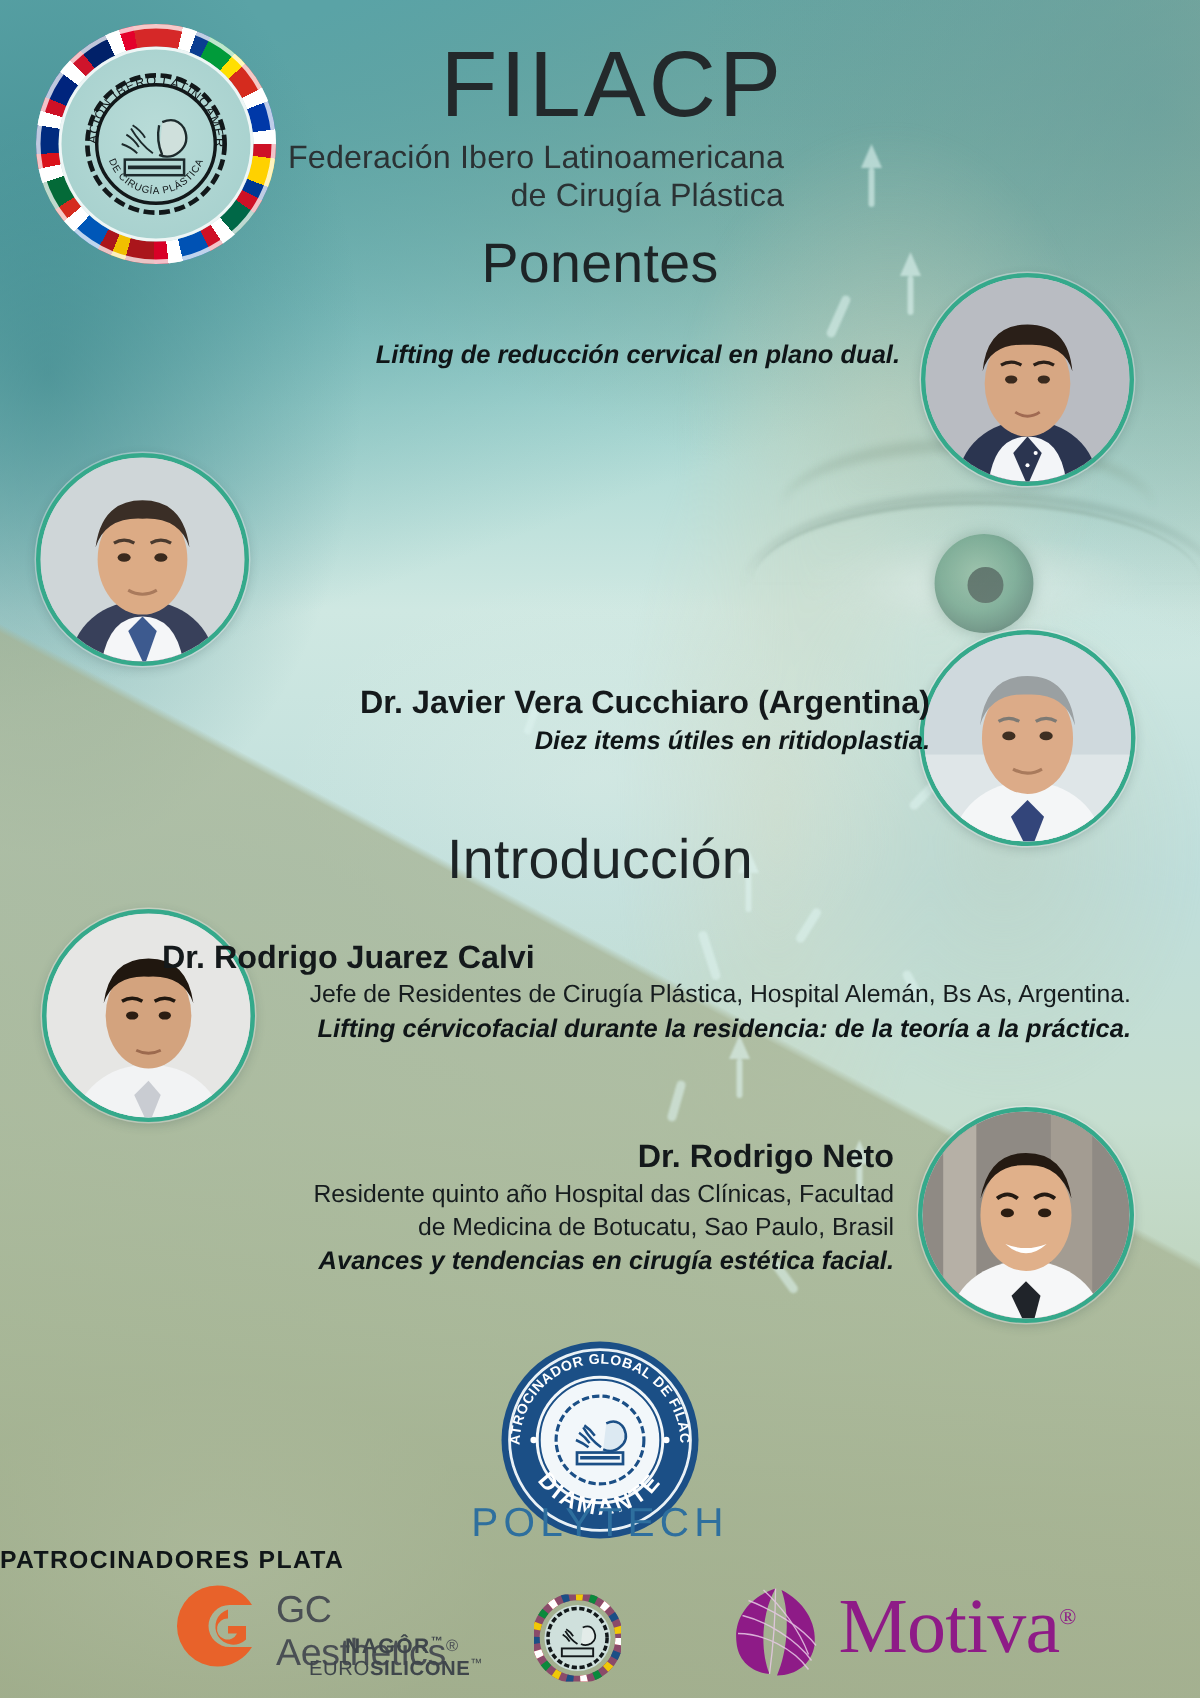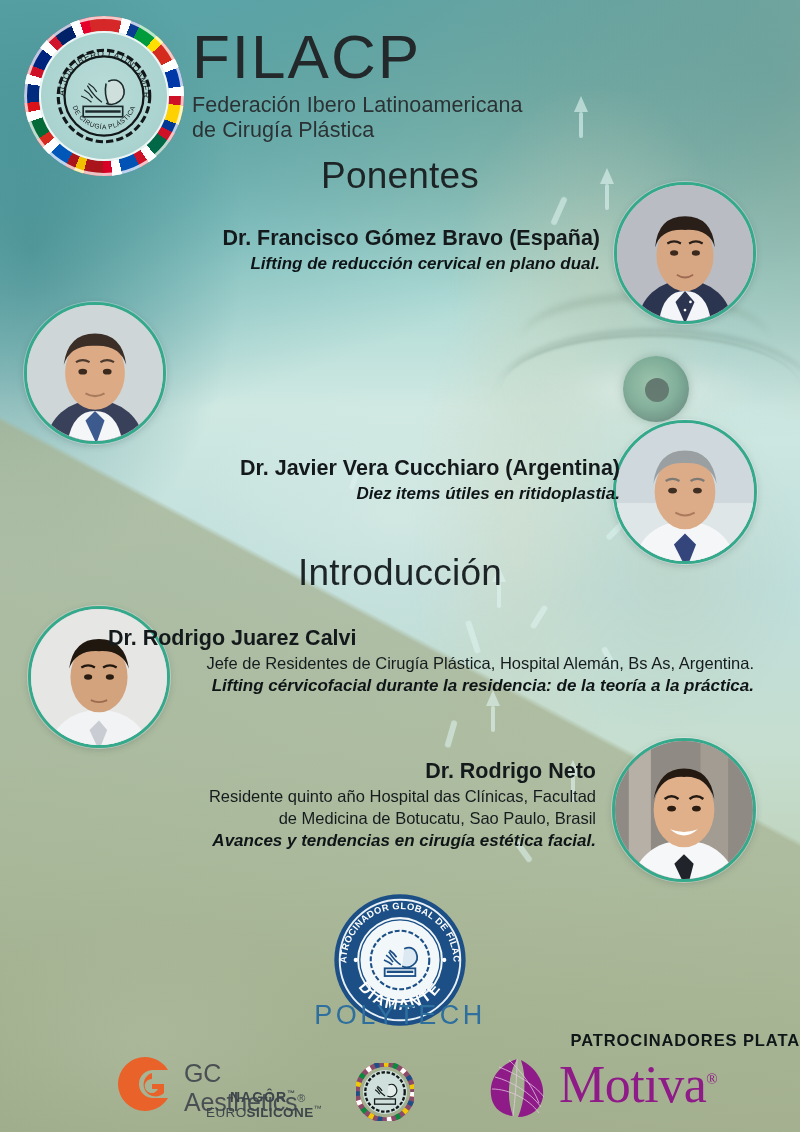--- a/index.html
+++ b/index.html
@@ -116,21 +116,21 @@
     box-shadow:inset 0 0 0 3px rgba(255,255,255,.75);
   }
   .logo-ring-inner{
     position:absolute;left:15px;top:15px;right:15px;bottom:15px;border-radius:50%;
     background:radial-gradient(circle at 50% 46%, #b9dcd8 0%, #a9d2cf 70%, #9fcac7 100%);
     box-shadow:inset 0 0 0 2px rgba(255,255,255,.8);
   }
   .logo-emblem{
     position:absolute;left:28px;top:28px;right:28px;bottom:28px;border-radius:50%;
   }
-  .title-block{position:absolute;left:192px;top:26px;}
+  .title-block{position:absolute;left:192px;top:26px;text-align:right;}
   .filacp{
     font-size:62px;line-height:62px;letter-spacing:2px;color:#23292b;font-weight:400;
   }
   .fed1,.fed2{
     font-size:21.5px;line-height:25px;color:#2b3234;font-weight:400;letter-spacing:.1px;
   }
   .fed1{margin-top:5px;}
   
   .section-head{
     position:absolute;text-align:center;width:100%;left:0;
@@ -156,21 +156,21 @@
     overflow:hidden;background:#cfd3d6;
   }
   .portrait svg{display:block;width:100%;height:100%;}
   
   .seal-wrap{position:absolute;left:333px;top:893px;width:134px;height:134px;}
   .polytech{
     position:absolute;left:0;right:0;top:1000px;text-align:center;
     font-size:27px;letter-spacing:3.5px;color:#2e6f9e;
   }
   .plata{
-    position:absolute;left:0;right:0;top:1031px;text-align:right;
+    position:absolute;left:0;right:0;top:1031px;text-align:left;
     font-size:16.5px;font-weight:700;letter-spacing:.9px;color:#101618;
   }
   
   .gc-wrap{position:absolute;left:112px;top:1053px;width:215px;height:70px;}
   .gc-name{
     position:absolute;left:72px;top:6px;font-size:25px;color:#4a4f54;letter-spacing:-.2px;
   }
   .gc-reg{font-size:11px;vertical-align:super;}
   .gc-nagor{
     position:absolute;left:118px;top:36px;font-size:14px;font-weight:700;color:#3f464b;letter-spacing:1px;
@@ -271,21 +271,20 @@
       <ellipse cx="50" cy="52" rx="21" ry="26" fill="#d7a783"></ellipse>
       <path d="M28 46 q2 -23 22 -23 q20 0 22 23 q-4 -14 -22 -13 q-18 -1 -22 13 z" fill="#2a1f18"></path>
       <ellipse cx="42" cy="50" rx="3" ry="2" fill="#3a2a1e"></ellipse>
       <ellipse cx="58" cy="50" rx="3" ry="2" fill="#3a2a1e"></ellipse>
       <path d="M37 43 q5 -3 10 0 M53 43 q5 -3 10 0" stroke="#2a1f18" stroke-width="1.6" fill="none"></path>
       <path d="M44 66 q6 4 12 0" stroke="#a06a52" stroke-width="1.4" fill="none"></path>
     </svg>
   </div>
 
   <div class="speaker align-r" style="left:0;top:225px;width:600px;">
-    <div class="sp-name">Dr. Francisco Gómez Bravo (España)</div>
     <div class="sp-talk">Lifting de reducción cervical en plano dual.</div>
   </div>
 
   <div class="portrait" style="left:24px;top:302px;width:136px;height:136px;">
     <svg viewBox="0 0 100 100" preserveAspectRatio="xMidYMid slice">
       <rect width="100" height="100" fill="#cfd6d8"></rect>
       <ellipse cx="50" cy="100" rx="35" ry="30" fill="#38405a"></ellipse>
       <path d="M30 100 q4 -22 20 -22 q16 0 20 22 z" fill="#f5f6f8"></path>
       <path d="M50 78 l7 7 l-6 17 l-8 -17 z" fill="#3d5a8f"></path>
       <ellipse cx="50" cy="50" rx="22" ry="27" fill="#dcab85"></ellipse>

